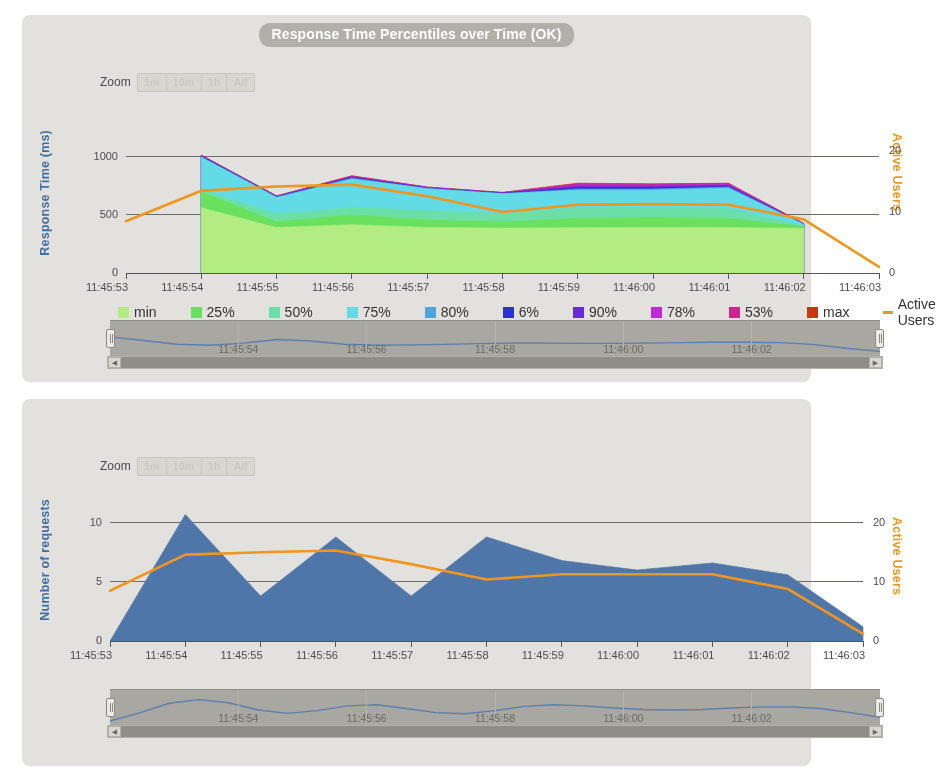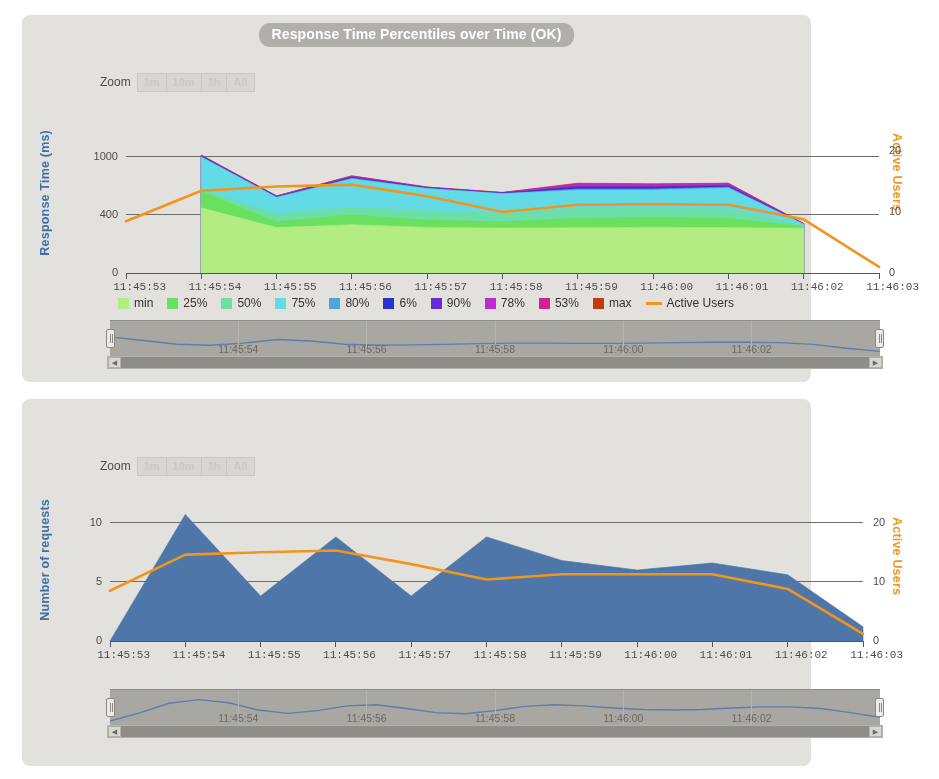--- a/index.html
+++ b/index.html
@@ -79,22 +79,23 @@
   .legend-swatch { width: 12px; height: 12px; display: inline-block; }
   .legend-line { width: 16px; height: 3px; display: inline-block; }
 
   .legend-percentiles {
     position: absolute;
     left: 96px;
     top: 281px;
     width: 760px;
     display: flex;
     align-items: center;
-    font-size: 12px;
+    font-size: 14px;
     color: #333333;
+    gap: 20px;
   }
   .legend-percentiles .legend-item { margin-right: 14px; }
   .legend-percentiles .legend-swatch { width: 11px; height: 11px; }
 
   
   .plot-wrap { position: absolute; left: 0; top: 0; width: 100%; height: 100%; }
   svg.plot { position: absolute; left: 0; top: 0; }
 
   .axis-title-left {
     position: absolute;
@@ -115,21 +116,21 @@
     white-space: nowrap;
     letter-spacing: 0.2px;
   }
   .tick-label {
     position: absolute;
     font-size: 11px;
     color: #4d4d4d;
     white-space: nowrap;
   }
   .tick-y  { text-align: right; }
-  .tick-x  { text-align: right; font-family: Liberation Mono, monospace; }
+  .tick-x  { text-align: left; }
 
   
   .navigator {
     position: absolute;
     left: 88px;
     width: 770px;
     height: 36px;
     background: #a9a7a1;
     border-top: 1px solid #8f8d88;
   }
@@ -223,21 +224,21 @@
           <line x1="555.8" x2="555.8" y1="258" y2="264" stroke="#555" stroke-width="1" shape-rendering="crispEdges"></line>
           <line x1="631.1" x2="631.1" y1="258" y2="264" stroke="#555" stroke-width="1" shape-rendering="crispEdges"></line>
           <line x1="706.4" x2="706.4" y1="258" y2="264" stroke="#555" stroke-width="1" shape-rendering="crispEdges"></line>
           <line x1="781.7" x2="781.7" y1="258" y2="264" stroke="#555" stroke-width="1" shape-rendering="crispEdges"></line>
           <line x1="857" x2="857" y1="258" y2="264" stroke="#555" stroke-width="1" shape-rendering="crispEdges"></line>
           <path d="M 104 206.1904761904762 L 179.3 175.71428571428572 L 254.6 171.44761904761907 L 329.9 169.61904761904762 L 405.2 181.2 L 480.5 197.04761904761904 L 555.8 189.73333333333335 L 631.1 189.1238095238095 L 706.4 189.73333333333335 L 781.7 204.36190476190475 L 857 251.9047619047619" fill="none" stroke="#f0951e" stroke-width="2.6" stroke-linejoin="round" stroke-linecap="round"></path>
         </svg>
       <div class="axis-title-left" id="axtitle-1" style="left:16px; top:115px;">Response Time (ms)</div>
       <div class="axis-title-right" id="ax2title-1" style="left:868px; top:118px;">Active Users</div>
     <div class="tick-label tick-y" style="left: 42px; width: 54px; top: 251px;">0</div>
-        <div class="tick-label tick-y" style="left: 42px; width: 54px; top: 192.818px;">400</div>
+        <div class="tick-label tick-y" style="left: 42px; width: 54px; top: 192.818px;">500</div>
         <div class="tick-label tick-y" style="left: 42px; width: 54px; top: 134.636px;">1000</div>
         <div class="tick-label" style="left: 867px; top: 251px;">0</div>
         <div class="tick-label" style="left: 867px; top: 190.048px;">10</div>
         <div class="tick-label" style="left: 867px; top: 129.095px;">20</div>
         <div class="tick-label tick-x" style="left: 64px; width: 80px; top: 266px;">11:45:53</div>
         <div class="tick-label tick-x" style="left: 139.3px; width: 80px; top: 266px;">11:45:54</div>
         <div class="tick-label tick-x" style="left: 214.6px; width: 80px; top: 266px;">11:45:55</div>
         <div class="tick-label tick-x" style="left: 289.9px; width: 80px; top: 266px;">11:45:56</div>
         <div class="tick-label tick-x" style="left: 365.2px; width: 80px; top: 266px;">11:45:57</div>
         <div class="tick-label tick-x" style="left: 440.5px; width: 80px; top: 266px;">11:45:58</div>

